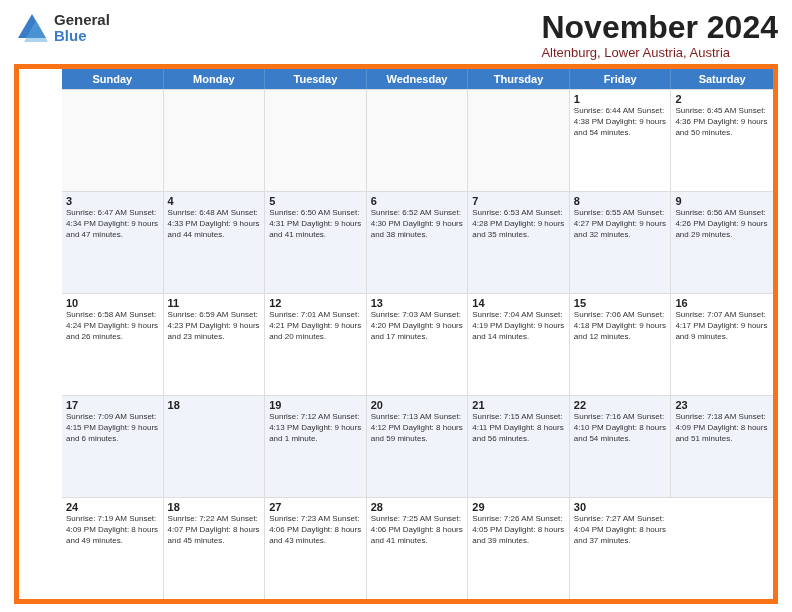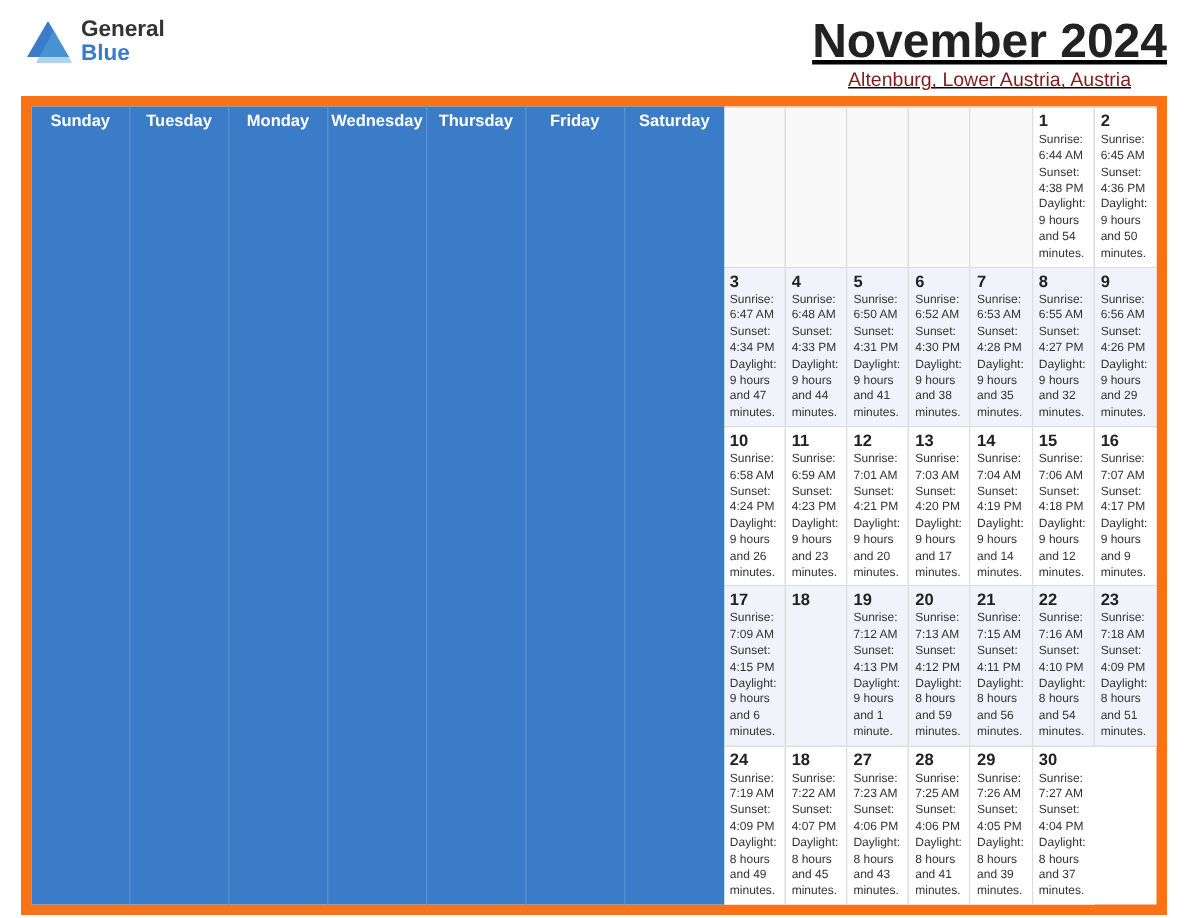--- a/index.html
+++ b/index.html
@@ -42,38 +42,38 @@
     .logo-blue {
       font-size: 15px;
       font-weight: bold;
       color: #3a7cc7;
     }
     .logo-icon {
       width: 36px;
       height: 36px;
     }
     .title-section {
-      text-align: center;
-      text-decoration: underline;
+      text-align: left;
     }
     .month-title {
       font-size: 32px;
       font-weight: bold;
       color: #222;
       line-height: 1.1;
     }
     .subtitle {
       font-size: 13px;
       color: #7f1d1d;
     }
     .calendar {
       flex: 1;
       display: flex;
-      flex-direction: row;
-      border: 7px solid #f97316;
+      flex-direction: column;
+      border: 5px solid #f97316;
+      padding-left: 43px;
     }
     .cal-header {
       display: grid;
       grid-template-columns: repeat(7, 1fr);
       background: #3a7cc7;
     }
     .cal-header-cell {
       color: #fff;
       font-size: 11px;
       font-weight: bold;
@@ -135,22 +135,22 @@
     </div>
     <div class="title-section">
       <div class="month-title">November 2024</div>
       <div class="subtitle">Altenburg, Lower Austria, Austria</div>
     </div>
   </div>
 
   <div class="calendar">
     <div class="cal-header">
     <div class="cal-header-cell">Sunday</div>
+        <div class="cal-header-cell">Monday</div>
         <div class="cal-header-cell">Tuesday</div>
-        <div class="cal-header-cell">Monday</div>
         <div class="cal-header-cell">Wednesday</div>
         <div class="cal-header-cell">Thursday</div>
         <div class="cal-header-cell">Friday</div>
         <div class="cal-header-cell">Saturday</div>
       </div>
     <div class="cal-body">
     <div class="cal-row">
           <div class="cal-cell empty"></div>
           <div class="cal-cell empty"></div>
           <div class="cal-cell empty"></div>

